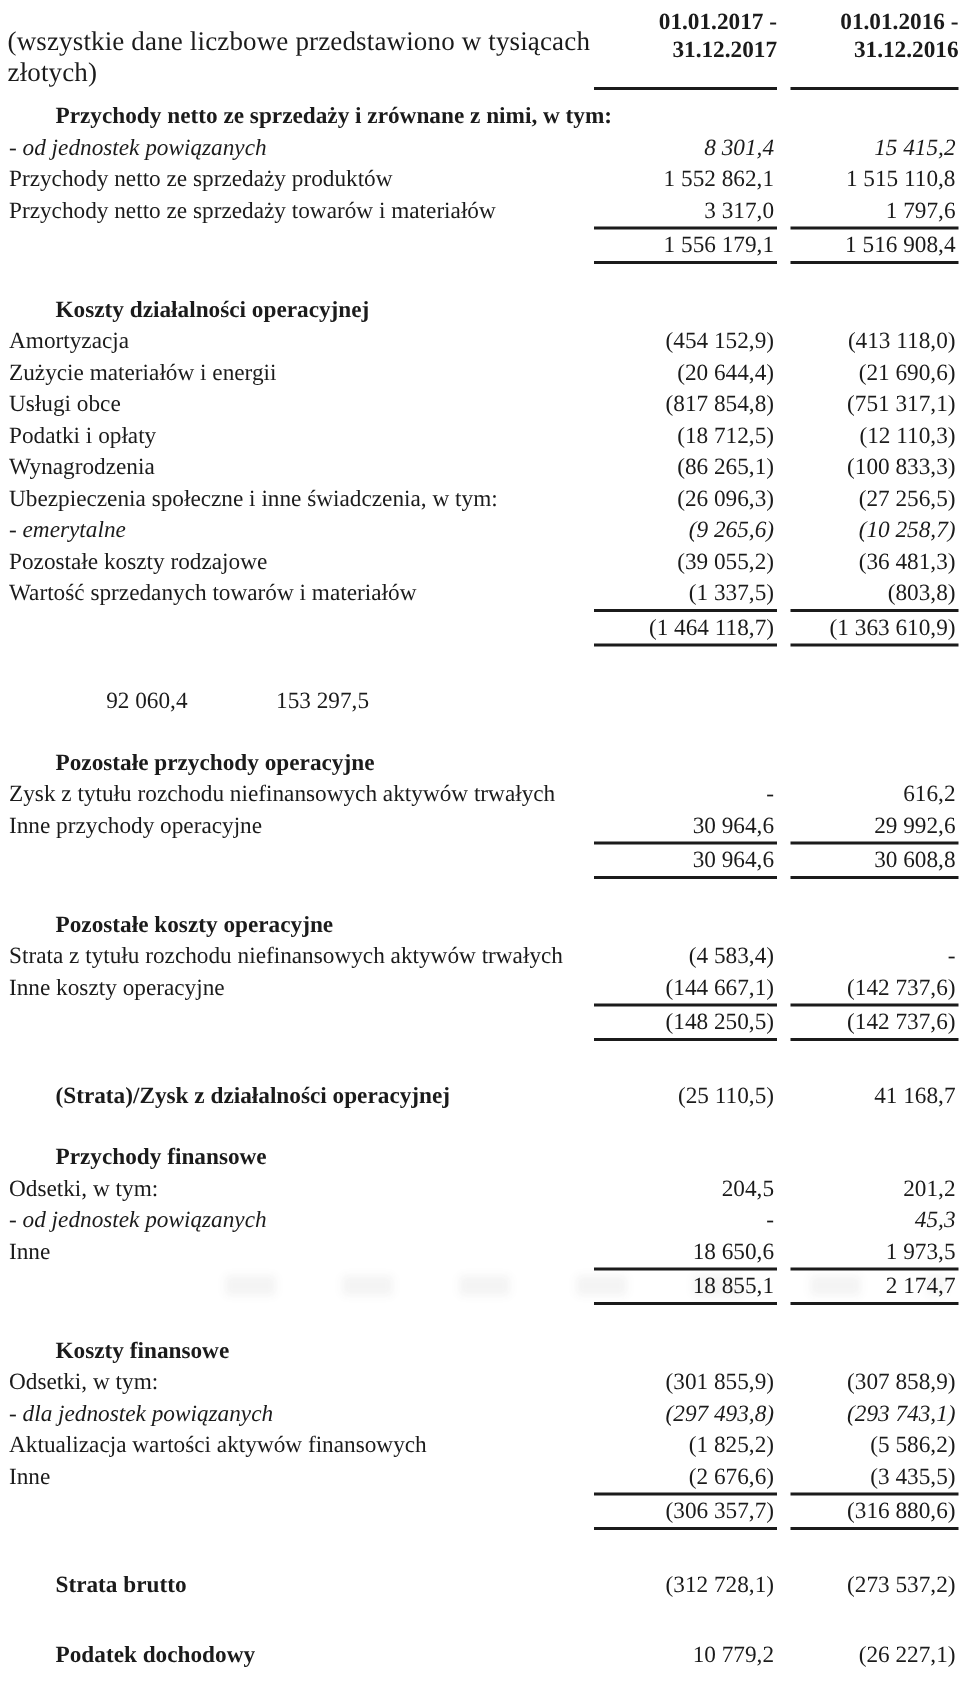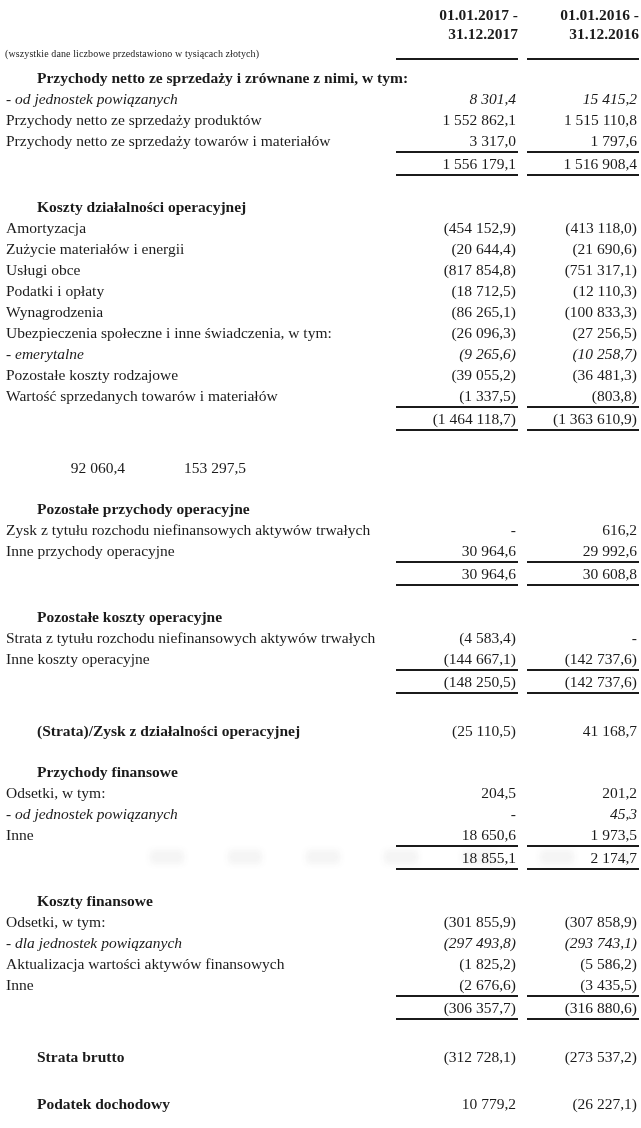--- a/index.html
+++ b/index.html
@@ -10,21 +10,21 @@
     box-sizing:border-box;
     padding:5px 2px 0 5px;
     overflow:hidden;
     background:#fff;
     color:#1b1b1b;
     font-family:"Liberation Serif","DejaVu Serif",serif;
     font-size:15.5px;
   }
   
   .head{display:flex;justify-content:space-between;align-items:flex-end;}
-  .note{font-size:10px;padding-bottom:1px;letter-spacing:.1px;}
+  .note{font-size:18px;padding-bottom:1px;letter-spacing:.1px;}
   .heads{display:flex;}
   .col-head{
     width:122px;text-align:right;font-weight:bold;line-height:19px;
     padding-bottom:15px;border-bottom:2px solid #1b1b1b;white-space:nowrap;
   }
   .col-head.c2{width:112px;margin-left:9px;}
   
   .sec{margin-top:20px;}
   .sec.first{margin-top:7px;}
   .sec.solo{margin-top:26px;}

